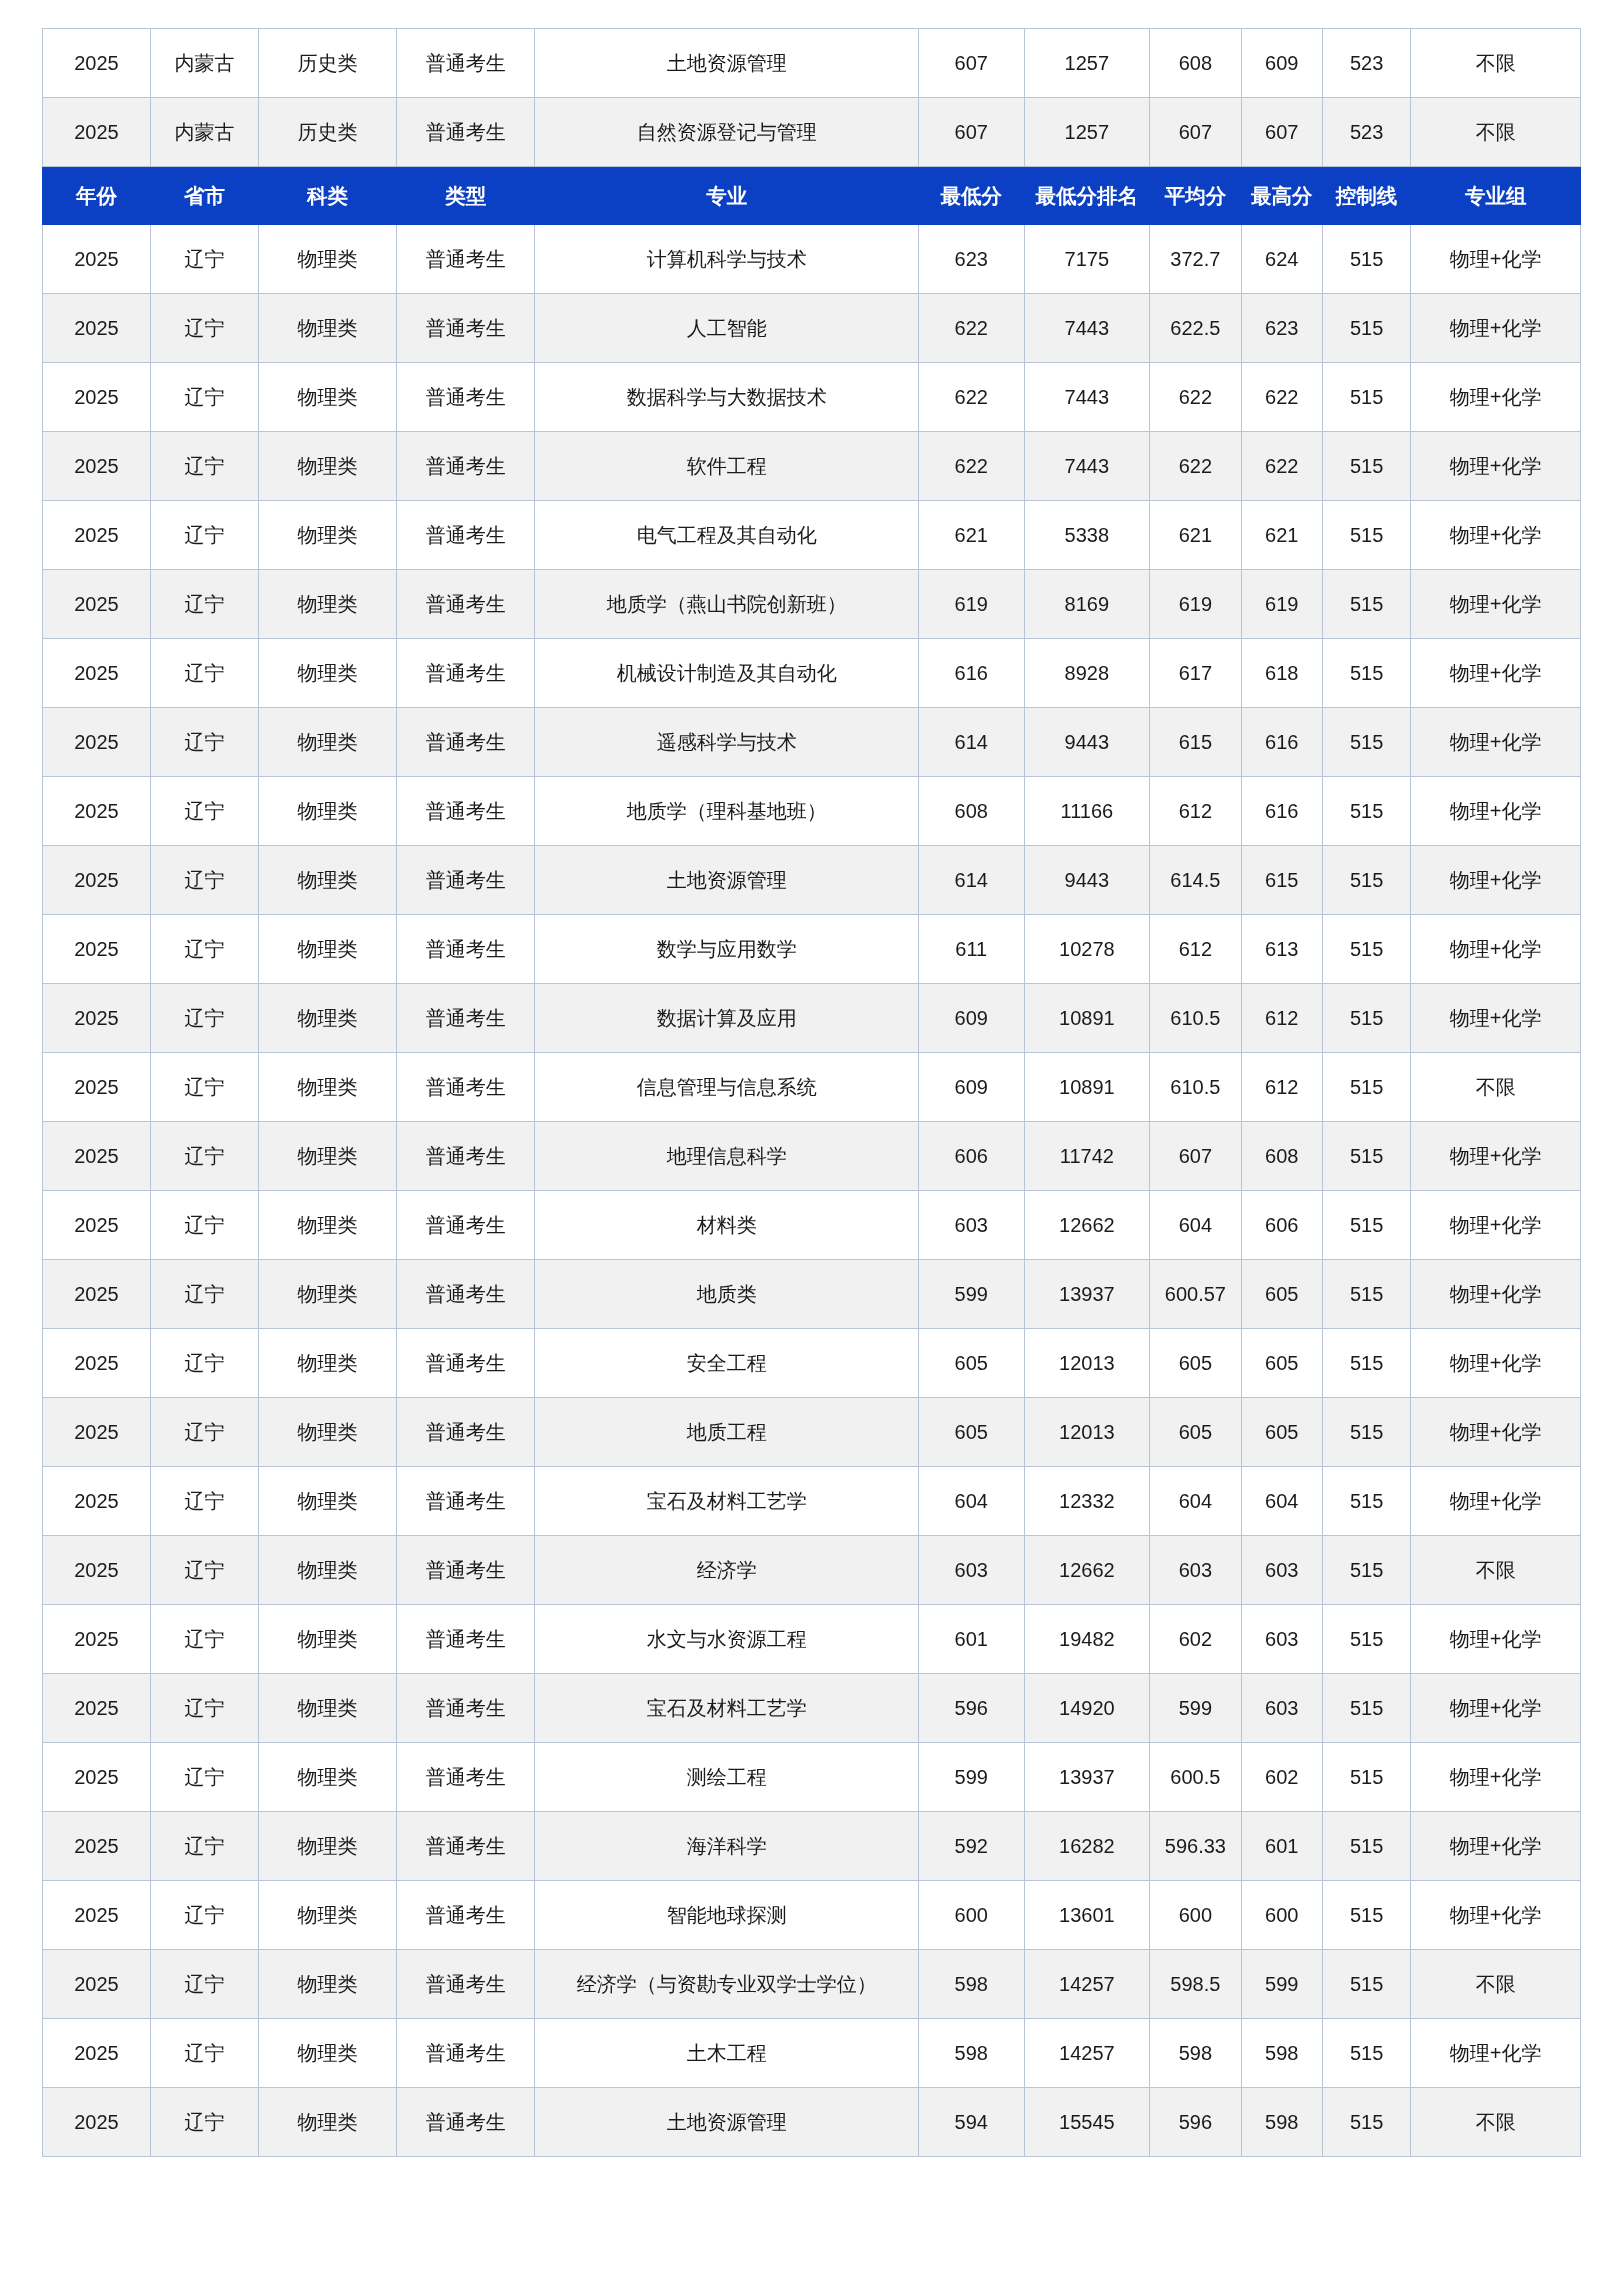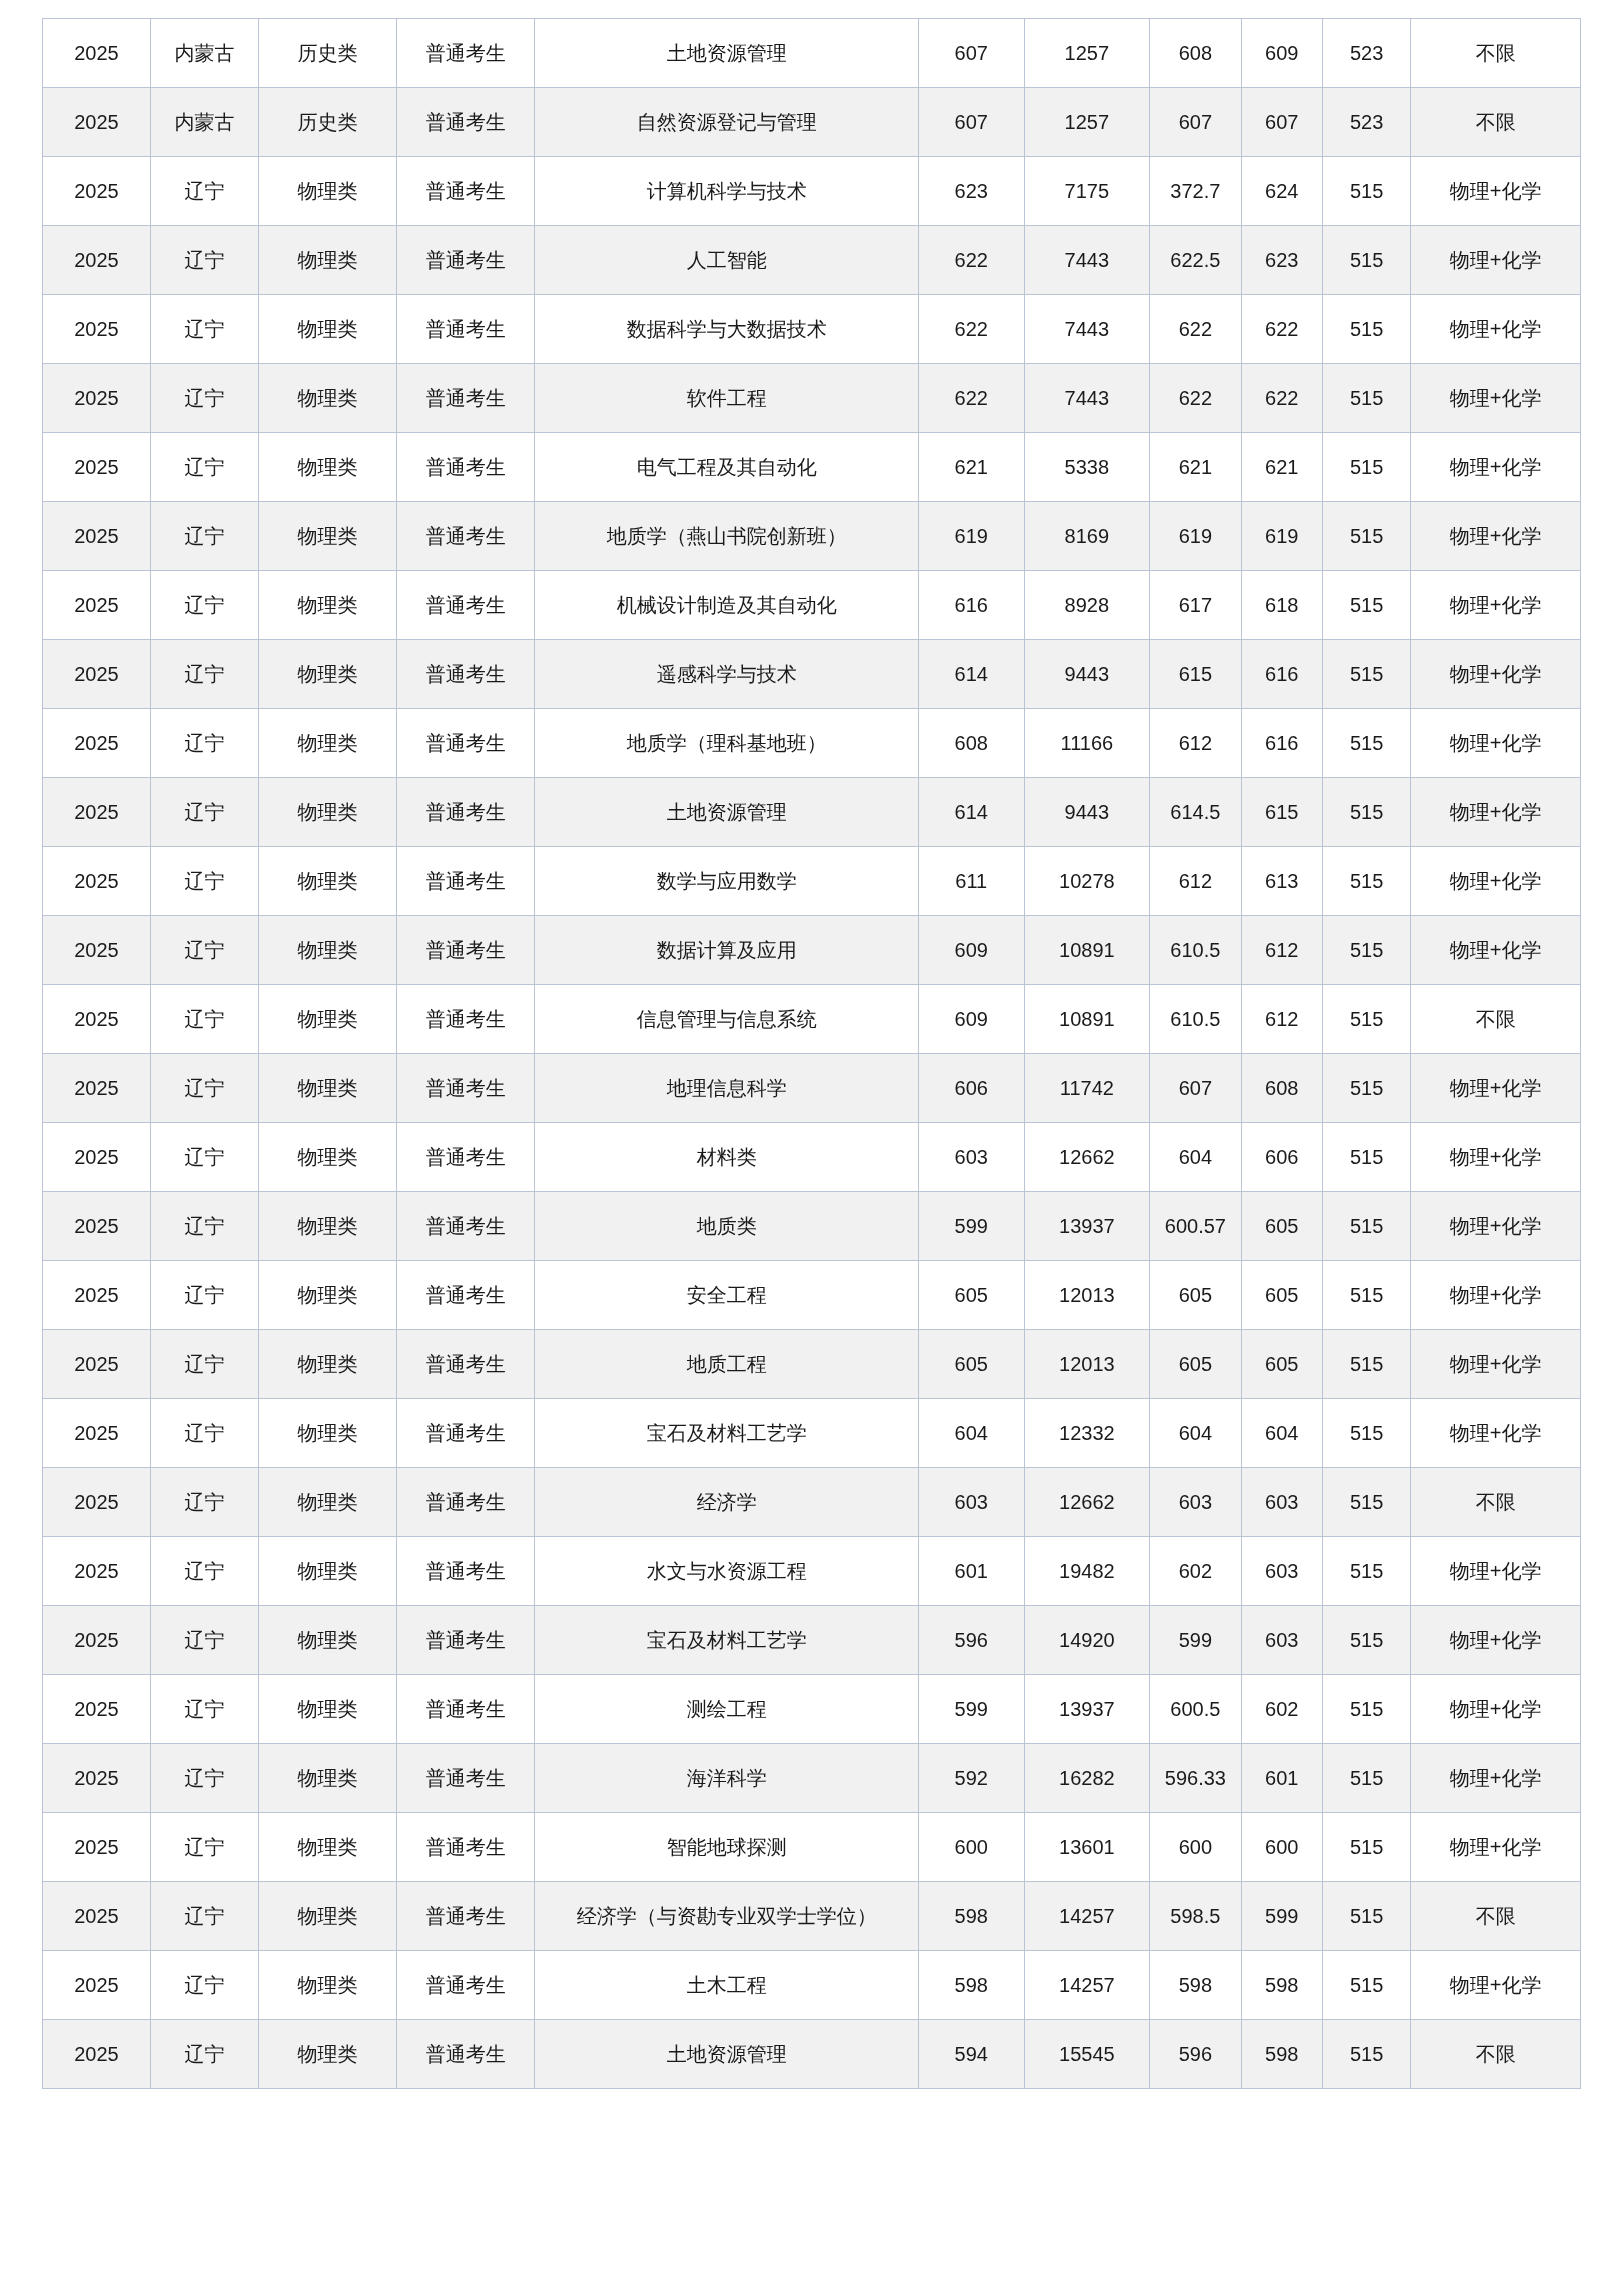--- a/index.html
+++ b/index.html
@@ -7,21 +7,21 @@
     padding: 0;
     background: #ffffff;
   }
   body {
     font-family: "Liberation Sans", "DejaVu Sans", sans-serif;
     width: 1623px;
   }
   .page {
     width: 1623px;
     box-sizing: border-box;
-    padding: 18px 42px 27px 42px;
+    padding: 28px 42px 27px 42px;
   }
   table.score-table {
     border-collapse: collapse;
     width: 1539px;
     table-layout: fixed;
   }
   table.score-table col.c-year    { width: 100px; }
   table.score-table col.c-prov    { width: 100px; }
   table.score-table col.c-subject { width: 128px; }
   table.score-table col.c-type    { width: 128px; }
@@ -102,20 +102,33 @@
           <td>历史类</td>
           <td>普通考生</td>
           <td>自然资源登记与管理</td>
           <td>607</td>
           <td>1257</td>
           <td>607</td>
           <td>607</td>
           <td>523</td>
           <td>不限</td>
         </tr>
+        <tr class="header-row">
+          <th>年份</th>
+          <th>省市</th>
+          <th>科类</th>
+          <th>类型</th>
+          <th>专业</th>
+          <th>最低分</th>
+          <th>最低分排名</th>
+          <th>平均分</th>
+          <th>最高分</th>
+          <th>控制线</th>
+          <th>专业组</th>
+        </tr>
         <tr class="data-row">
           <td>2025</td>
           <td>辽宁</td>
           <td>物理类</td>
           <td>普通考生</td>
           <td>计算机科学与技术</td>
           <td>623</td>
           <td>7175</td>
           <td>372.7</td>
           <td>624</td>

